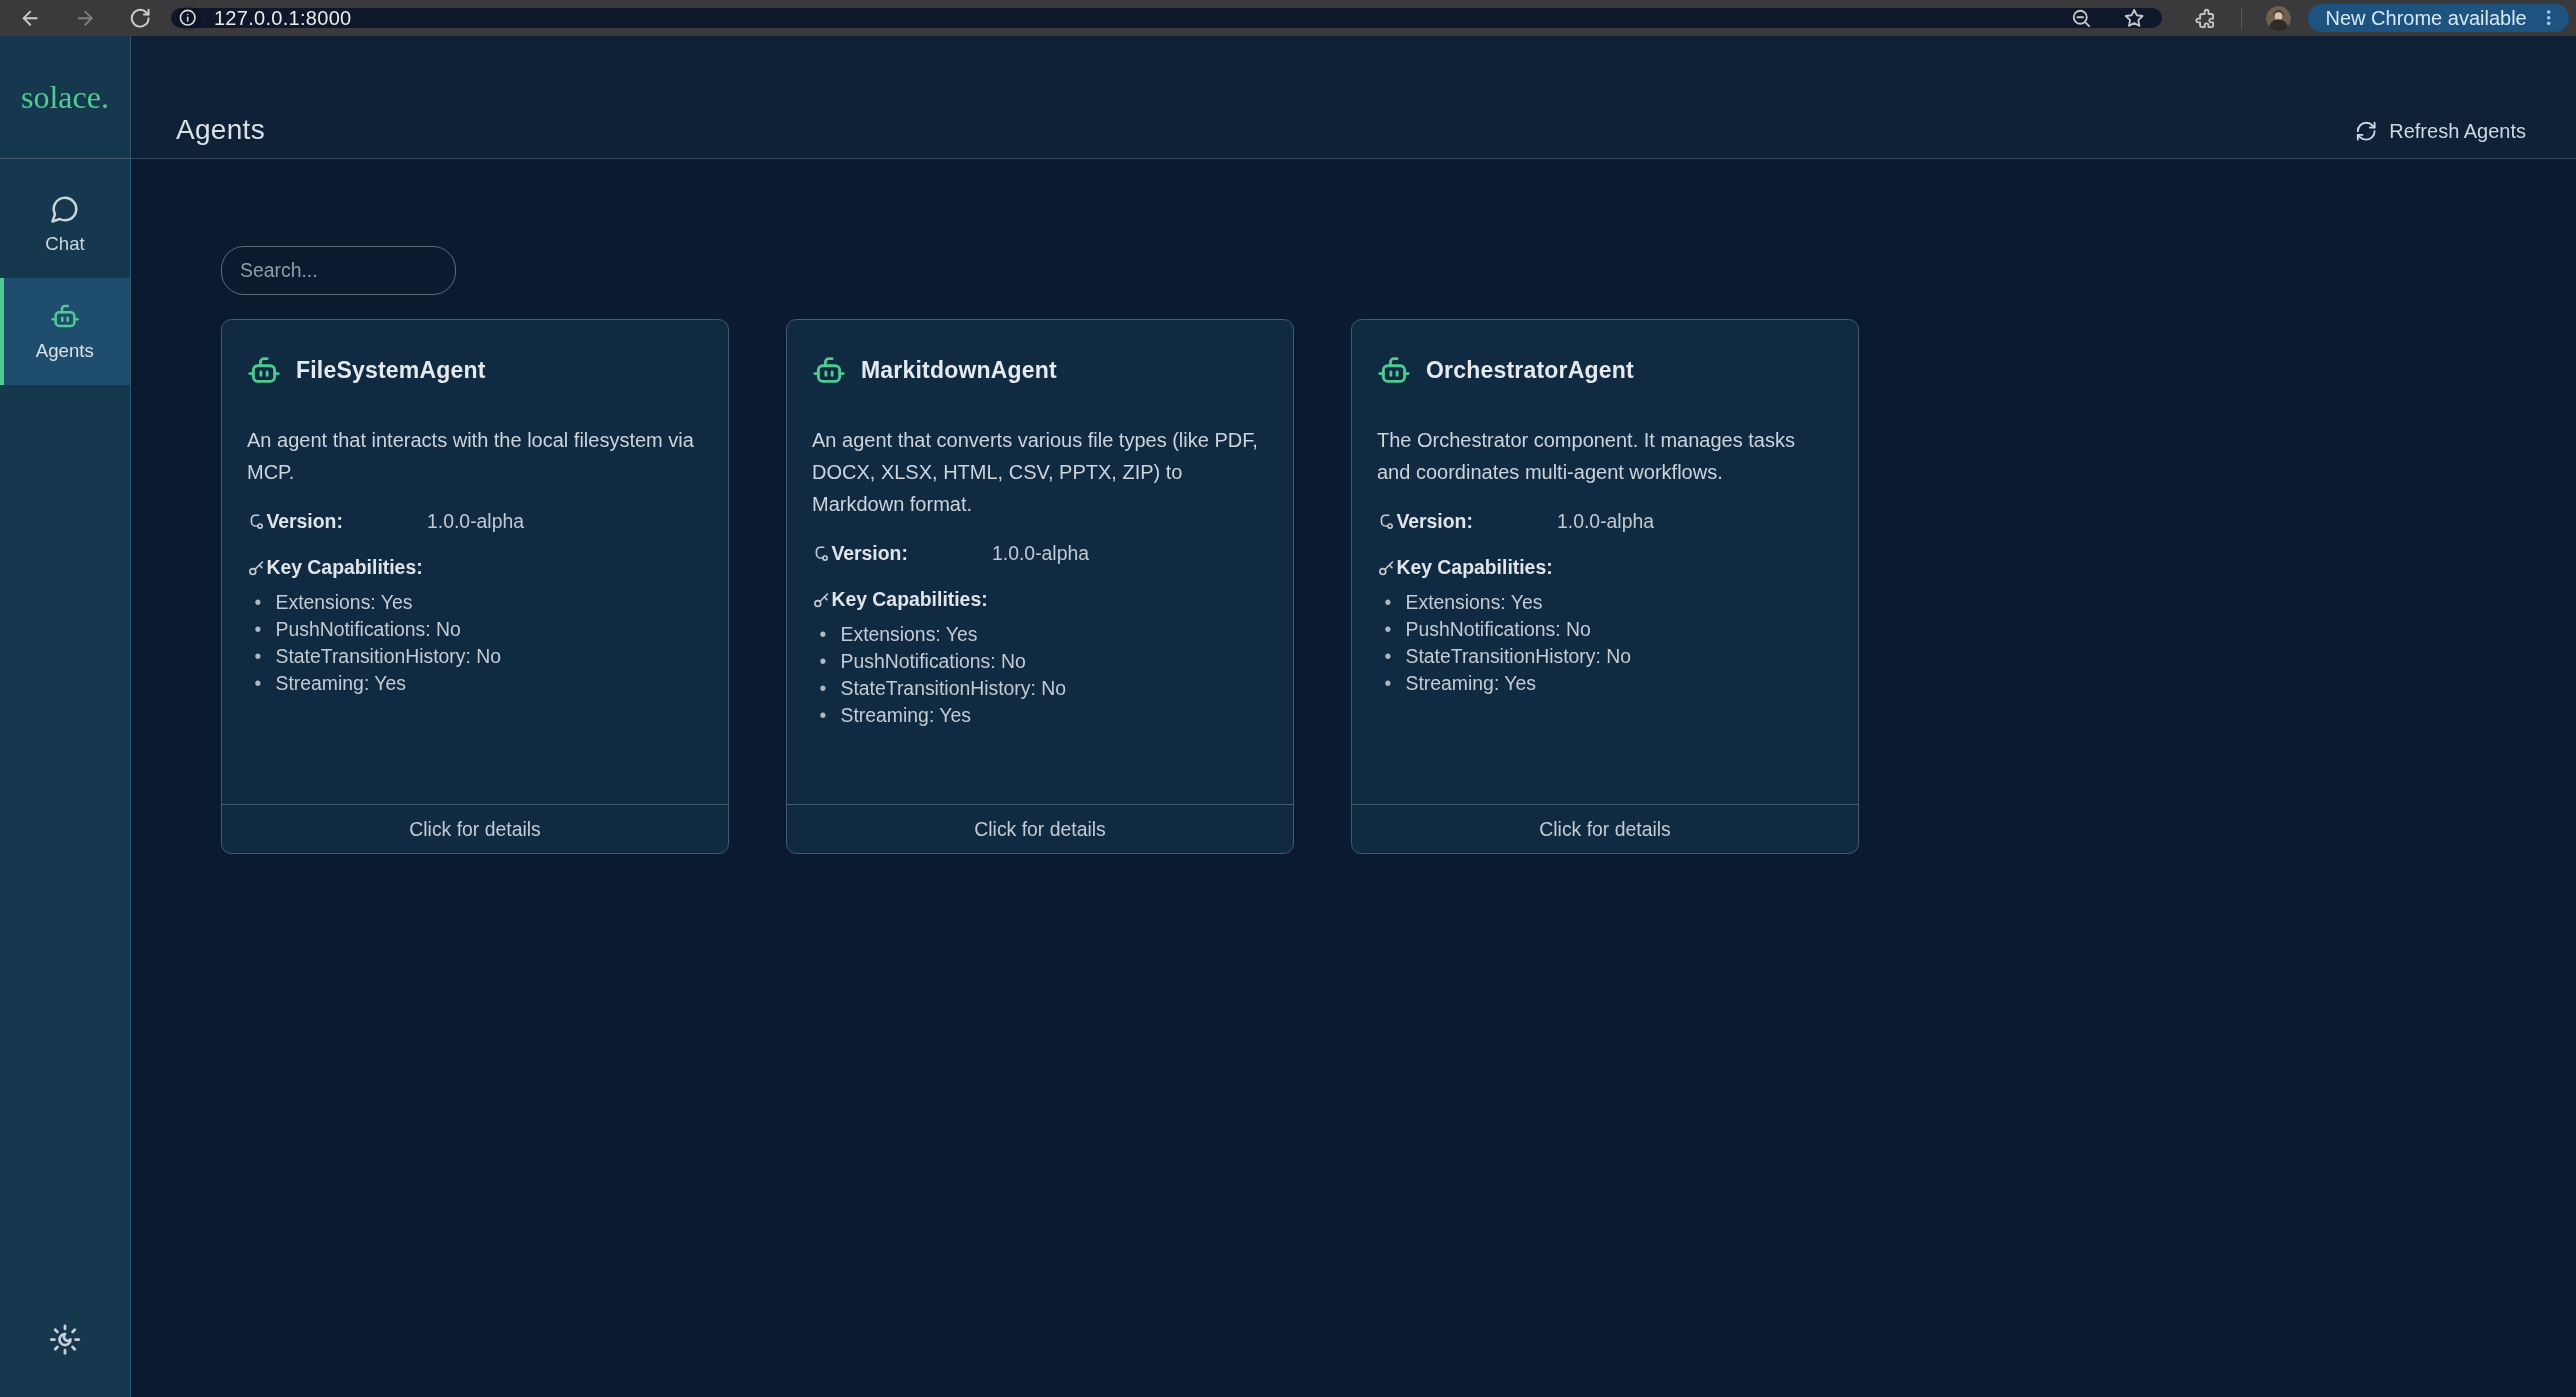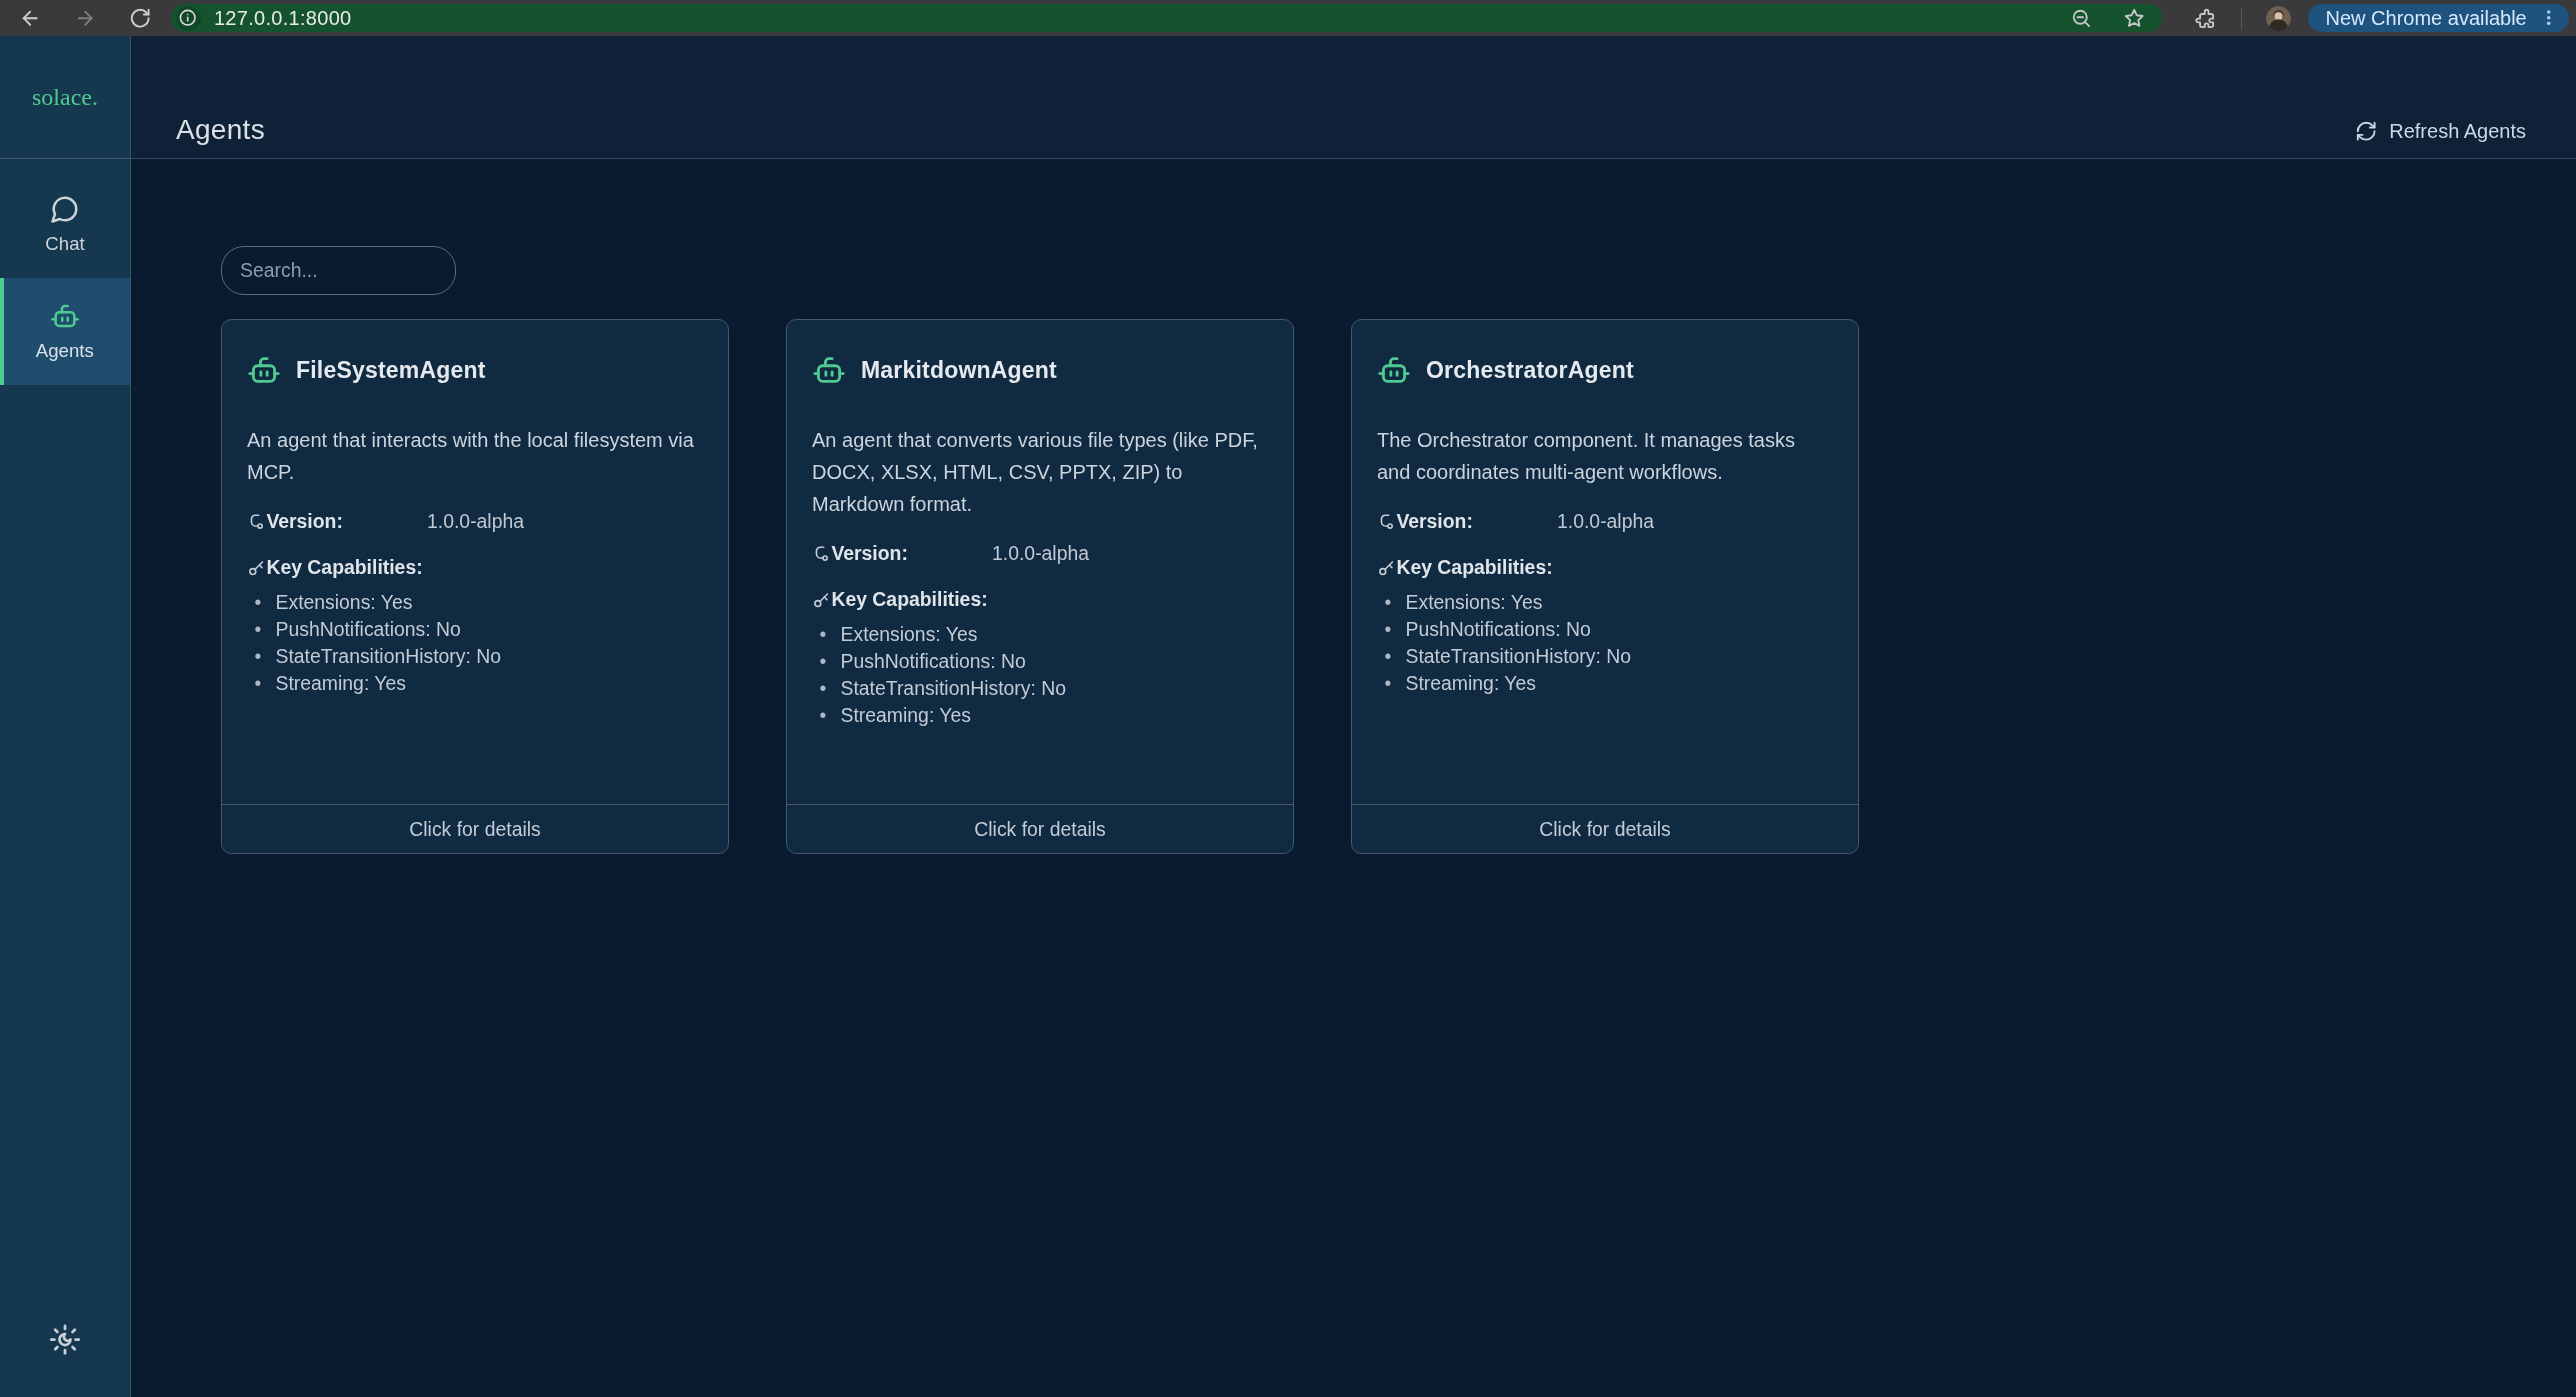--- a/index.html
+++ b/index.html
@@ -17,21 +17,21 @@
     display: flex; align-items: center;
     padding: 0 7.5px 0 18px;
   }
   .tb-btn {
     width: 25px; height: 25px; flex-shrink: 0;
     display: flex; align-items: center; justify-content: center;
     color: #cfcfd1; margin-right: 30px; cursor: pointer;
   }
   .tb-btn.dim { color: #7f7f82; }
   .url-pill {
-    flex: 1; height: 28px; background: #14532d; border-radius: 14px;
+    flex: 1; height: 20px; background: #0f172a; border-radius: 14px;
     display: flex; align-items: center;
     padding: 0 16.4px 0 4.5px; margin-left: 18px; min-width: 0; cursor: text;
   }
   .info-chip {
     width: 25px; height: 25px; border-radius: 50%;
     background: rgba(0,0,0,0.14); color: #d8d8da;
     display: flex; align-items: center; justify-content: center; flex-shrink: 0;
     cursor: pointer;
   }
   .url-text { margin-left: 13.4px; font-size: 20px; color: #ebebeb; letter-spacing: 0.3px; white-space: nowrap; }
@@ -56,21 +56,21 @@
   .app { display: flex; height: 1362px; }
 
   .sidebar {
     width: 131px; flex-shrink: 0; position: relative;
     background: #16384e; border-right: 0.7px solid rgba(255,255,255,0.14);
   }
   .logo-box {
     height: 123px; display: flex; align-items: center; justify-content: center;
     border-bottom: 0.7px solid rgba(255,255,255,0.18);
   }
-  .logo { font-family: "Liberation Serif", serif; font-size: 24px; color: #4fca90; }
+  .logo { font-family: "Liberation Serif", serif; font-size: 32px; color: #4fca90; }
   .side-nav { padding-top: 12px; }
   .nav-item {
     height: 107px; display: flex; flex-direction: column;
     align-items: center; justify-content: center; gap: 9.7px;
     color: #ccd4db; cursor: pointer;
   }
   .nav-item .nv-label { font-size: 18.6px; color: #cdd5dc; }
   .nav-item.active { background: #1e4d6e; border-left: 4.5px solid #4fca90; padding-right: 4.5px; }
   .nav-item.active .nv-icon { color: #4fca90; }
   .nav-item.active .nv-label { color: #dbe1e7; }

